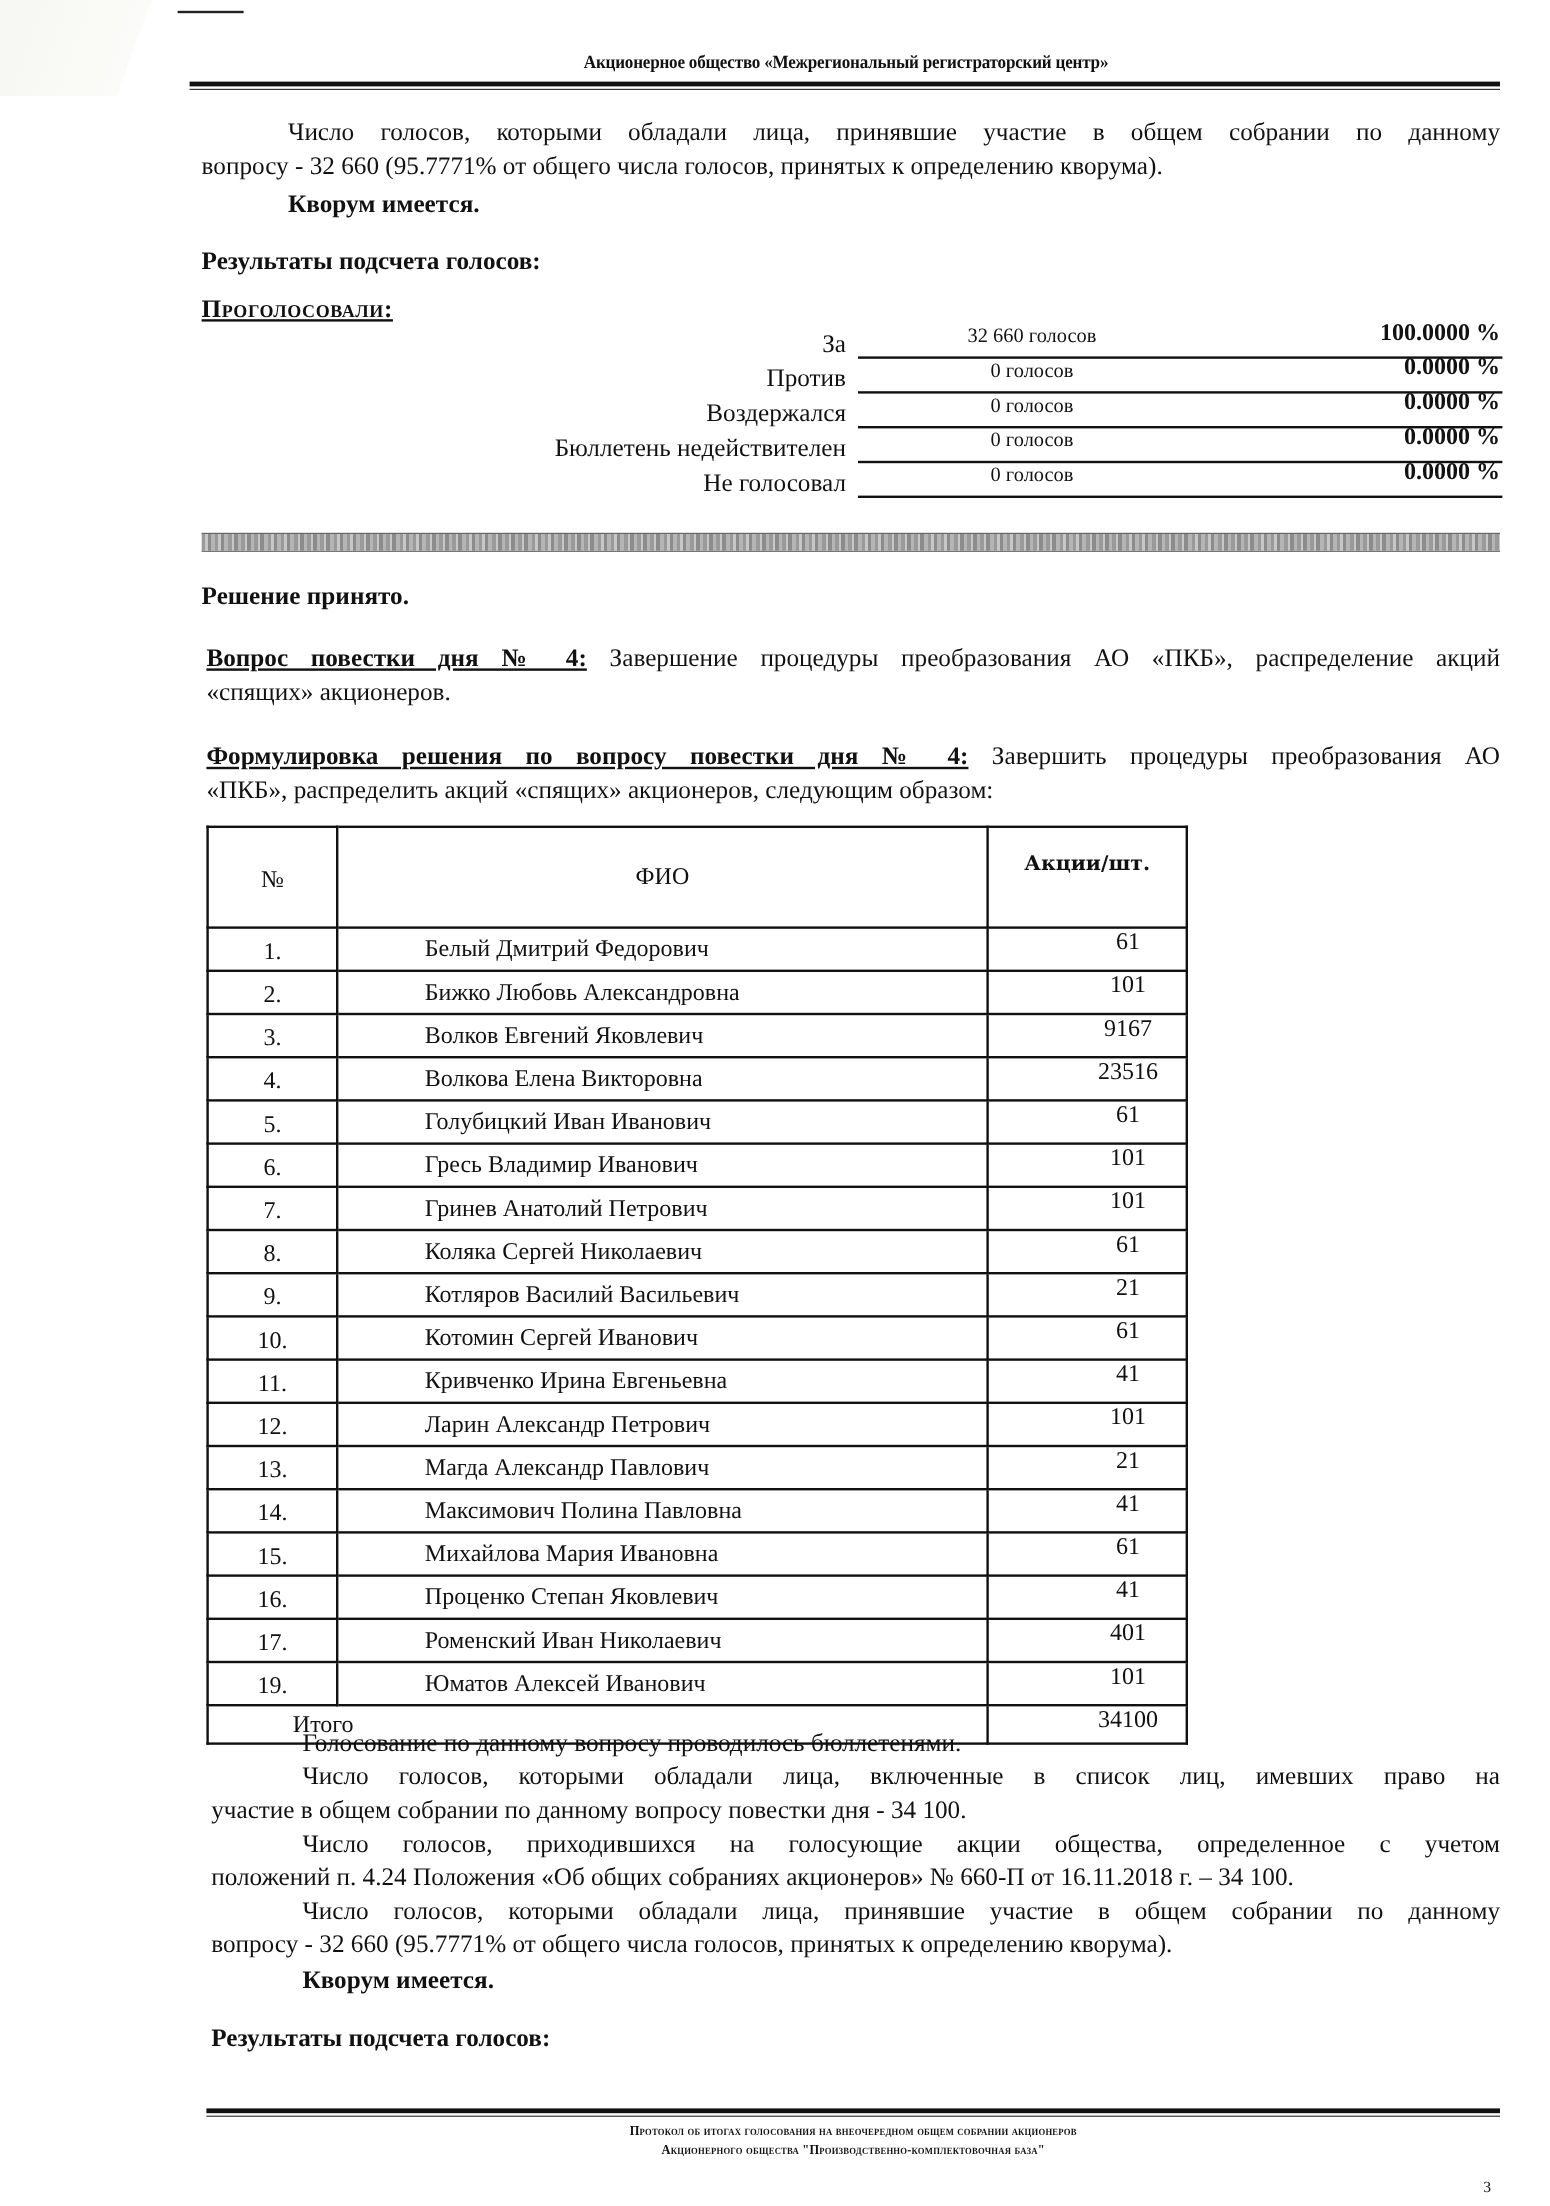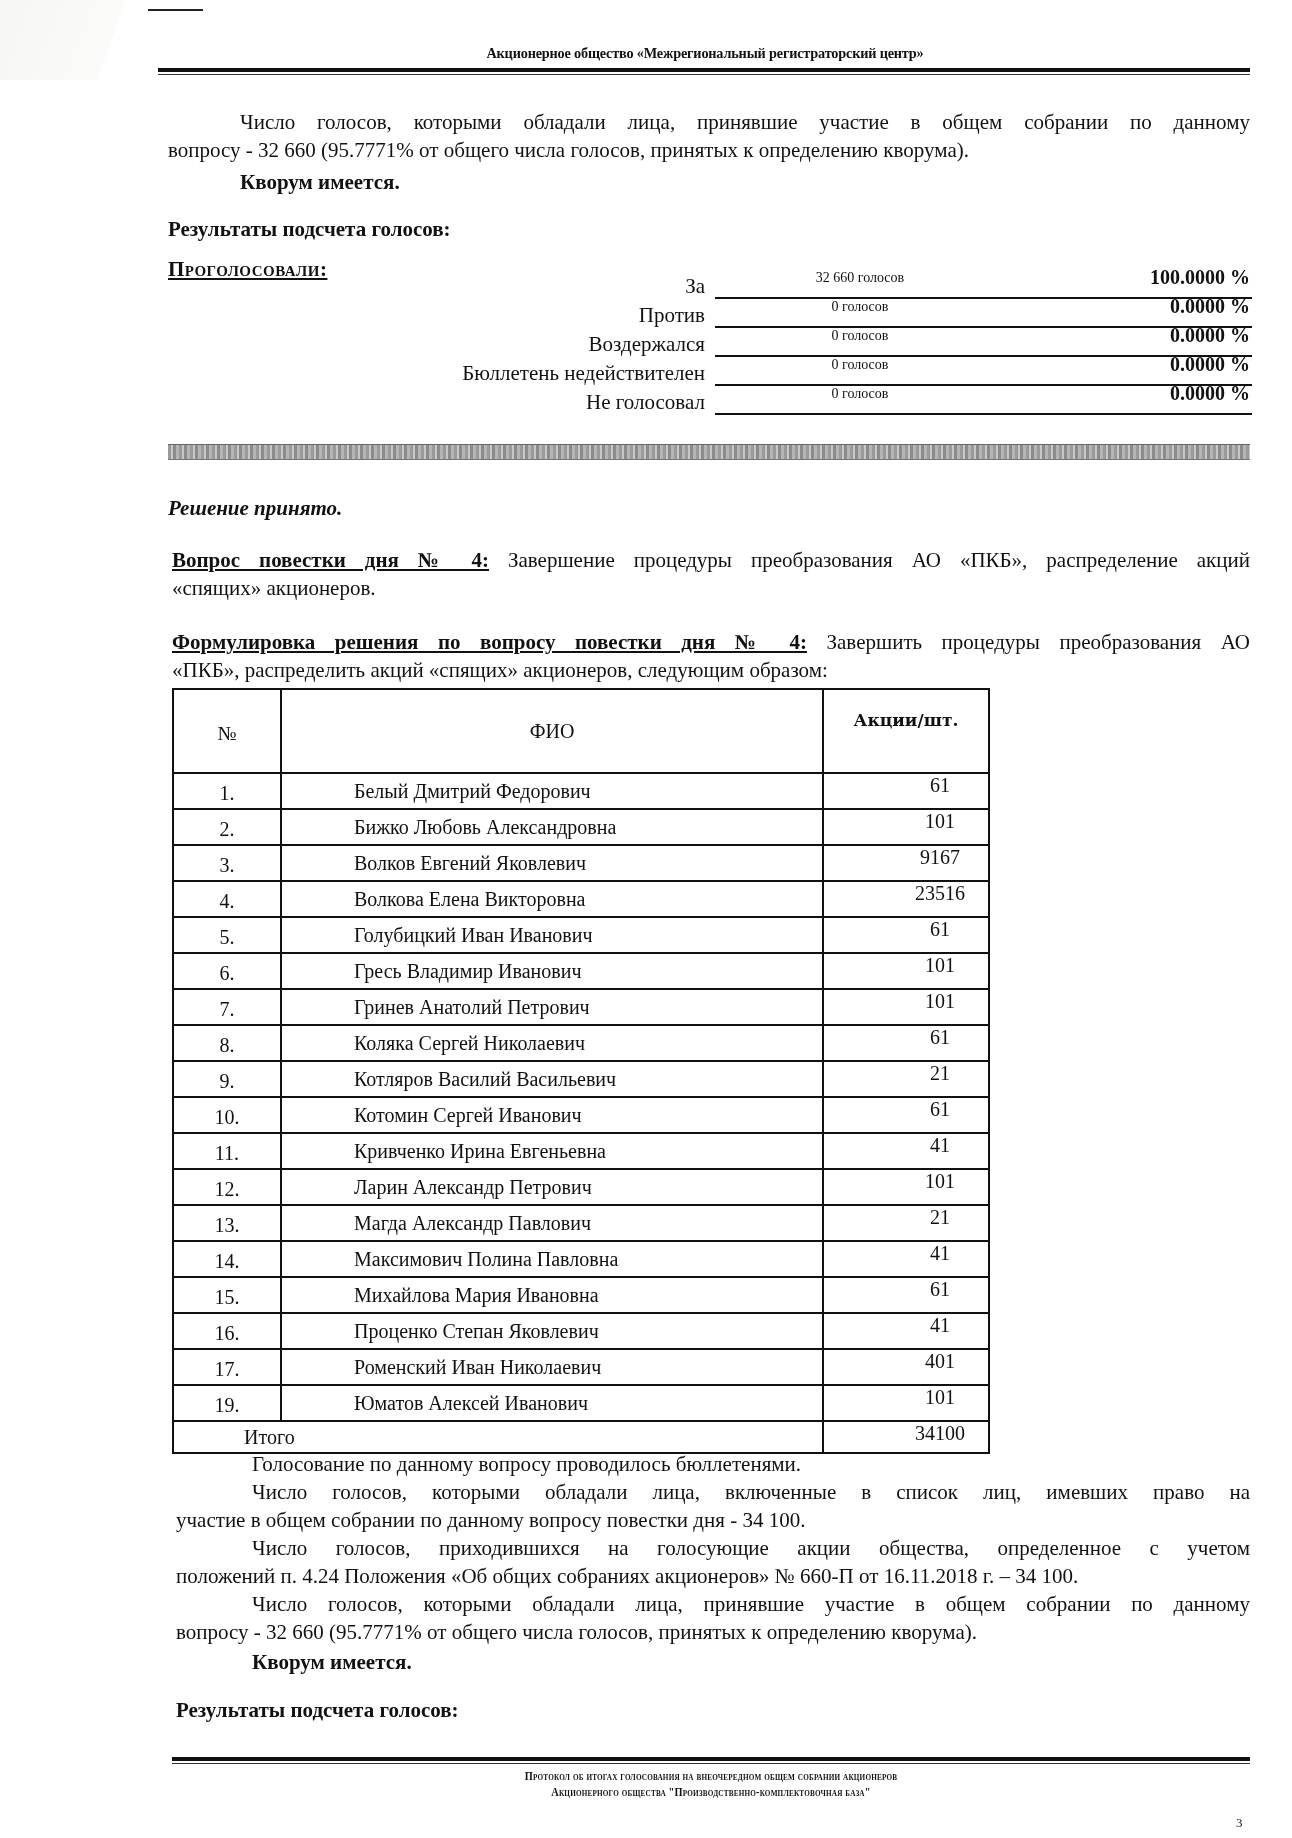--- a/index.html
+++ b/index.html
@@ -8,29 +8,29 @@
     font-family: "Liberation Serif", "DejaVu Serif", serif; color: #111;
   }
   .corner-mark { position: absolute; left: 148px; top: 9px; width: 55px; height: 2px; background: #222; }
   .corner-fold { position: absolute; left: 0; top: 0; width: 150px; height: 80px;
     background: linear-gradient(110deg, #f6f6f2 0%, #fbfbf9 70%, transparent 71%); }
   .header-title { position: absolute; left: 160px; top: 44px; width: 1090px; text-align: center;
     font-size: 15.5px; font-weight: bold; letter-spacing: -0.2px; transform: scaleX(0.92); }
   .header-rule { position: absolute; left: 158px; top: 68px; width: 1092px; height: 4px; background: #111; }
   .header-rule2 { position: absolute; left: 158px; top: 74px; width: 1092px; height: 1px; background: #333; }
 
-  .p { position: absolute; font-size: 21px; line-height: 28px; white-space: nowrap; margin-top: 12px; }
+  .p { position: absolute; font-size: 21px; line-height: 28px; white-space: nowrap; }
   .j { text-align: justify; text-align-last: justify; white-space: normal; }
   .b { font-weight: bold; }
   .u { text-decoration: underline; font-weight: bold; }
 
   .votes { position: absolute; left: 400px; top: 272px; width: 850px; }
   .vote-row { position: relative; height: 29px; }
   .vote-label { position: absolute; right: 545px; top: 2px; font-size: 21px; white-space: nowrap; }
-  .vote-count { position: absolute; left: 330px; width: 260px; text-align: center; top: -2px; font-size: 14px; }
+  .vote-count { position: absolute; left: 330px; width: 260px; text-align: center; top: -2px; font-size: 17px; }
   .vote-pct { position: absolute; right: 0; top: -6px; font-size: 20px; font-weight: bold; }
   .vote-line { position: absolute; left: 315px; right: -2px; top: 25px; height: 2px; background: #111; }
 
   .band { position: absolute; left: 168px; top: 444px; width: 1082px; height: 14px;
     background: repeating-linear-gradient(90deg, #9a9a9a 0 3px, #c7c7c7 3px 5px, #8c8c8c 5px 8px, #b5b5b5 8px 11px);
     border-top: 1px solid #666; border-bottom: 1px solid #777; }
 
   table.shares { position: absolute; left: 172px; top: 688px; width: 818px; border-collapse: collapse; font-size: 20px; }
   table.shares td, table.shares th { border: 2px solid #111; padding: 0; height: 30px; }
   table.shares th { font-weight: normal; height: 62px; font-size: 20px; }
@@ -92,21 +92,21 @@
   <div class="vote-row">
     <span class="vote-label">Не голосовал</span>
     <span class="vote-count">0 голосов</span>
     <span class="vote-pct">0.0000 %</span>
     <div class="vote-line"></div>
   </div>
 </div>
 
 <div class="band"></div>
 
-<div class="p b" style="left:168px; top:482px;font-style:italic;">Решение принято.</div>
+<div class="p b" style="left:168px; top:482px;">Решение принято.</div>
 
 <div class="p j" style="left:172px; top:534px; width:1078px;">
   <span class="u">Вопрос повестки дня № 4:</span><span> Завершение процедуры преобразования АО «ПКБ», распределение акций</span>
 </div>
 <div class="p" style="left:172px; top:562px;">«спящих» акционеров.</div>
 
 <div class="p j" style="left:172px; top:616px; width:1078px;">
   <span class="u">Формулировка решения по вопросу повестки дня № 4:</span><span> Завершить процедуры преобразования АО</span>
 </div>
 <div class="p" style="left:172px; top:644px;">«ПКБ», распределить акций «спящих» акционеров, следующим образом:</div>

